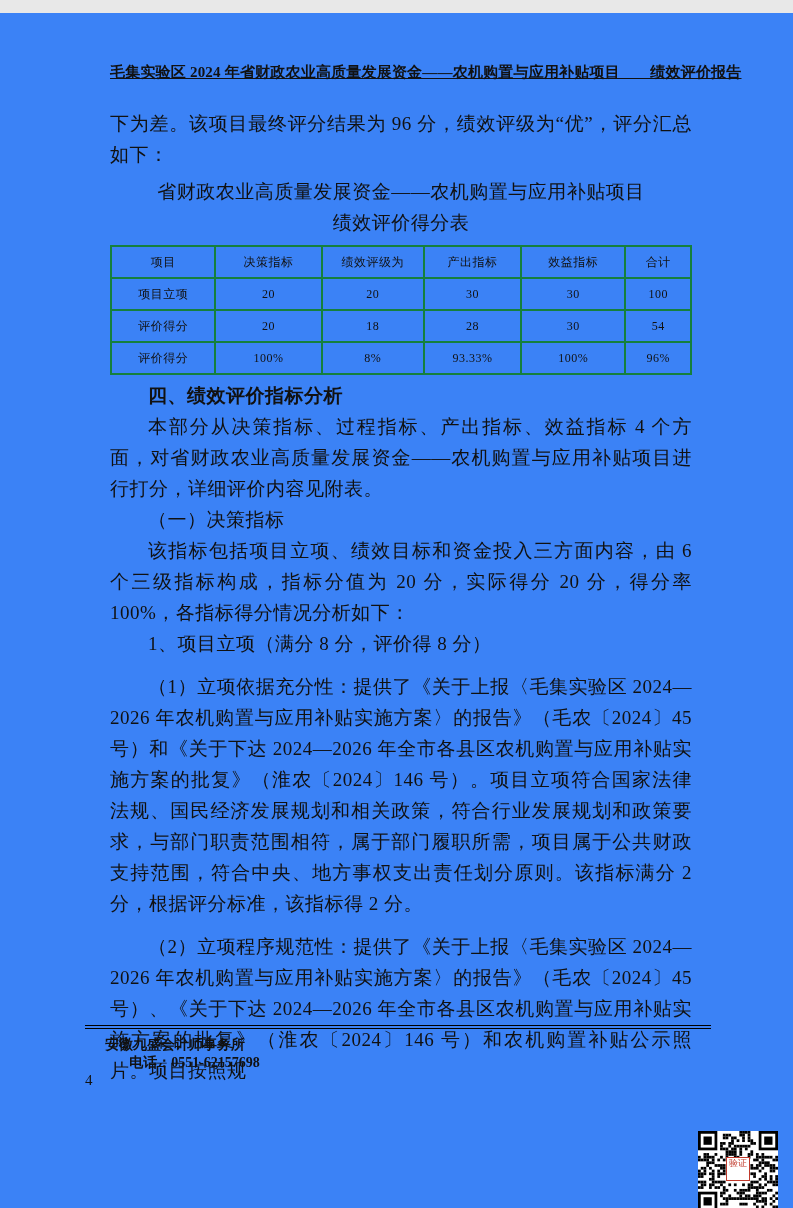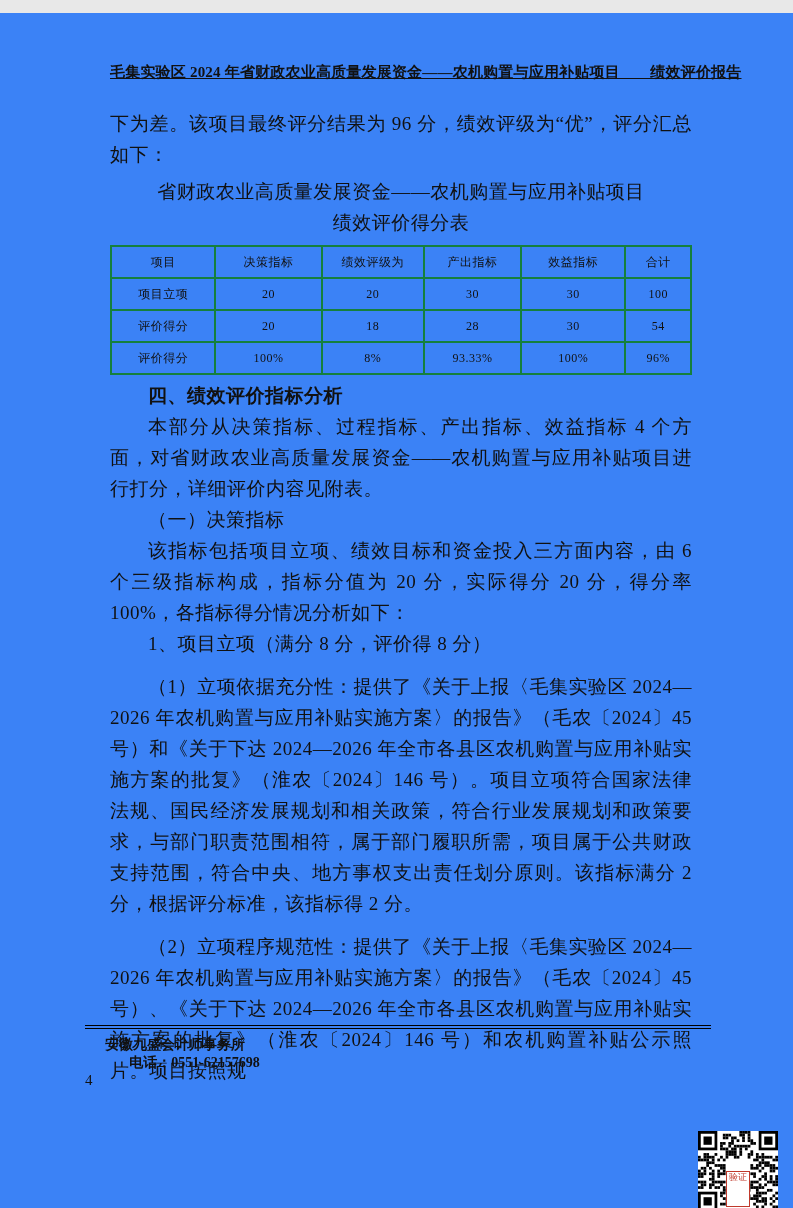--- a/index.html
+++ b/index.html
@@ -68,22 +68,22 @@
   .footer .phone{ font-weight:bold; width:219px;text-align:center; }
   .footer .pageno{ flex:1; text-align:right; padding-right:30px; font-size:15px; }
   .qr-wrap{
     position:absolute;
     left:698px; top:1118px;
     width:80px; height:80px;
   }
   .qr-wrap svg{ width:80px; height:80px; display:block; image-rendering:pixelated; }
   .qr-center{
     position:absolute;
-    left:28px; top:40px;
-    width:24px; height:36px;
+    left:28px; top:26px;
+    width:24px; height:24px;
     background:#fff;
     border:1px solid #c0392b;
     box-sizing:border-box;
     color:#c0392b;
     font-size:9px;
     line-height:11px;
     text-align:center;
     overflow:hidden;
     filter:blur(0.4px);
   }

